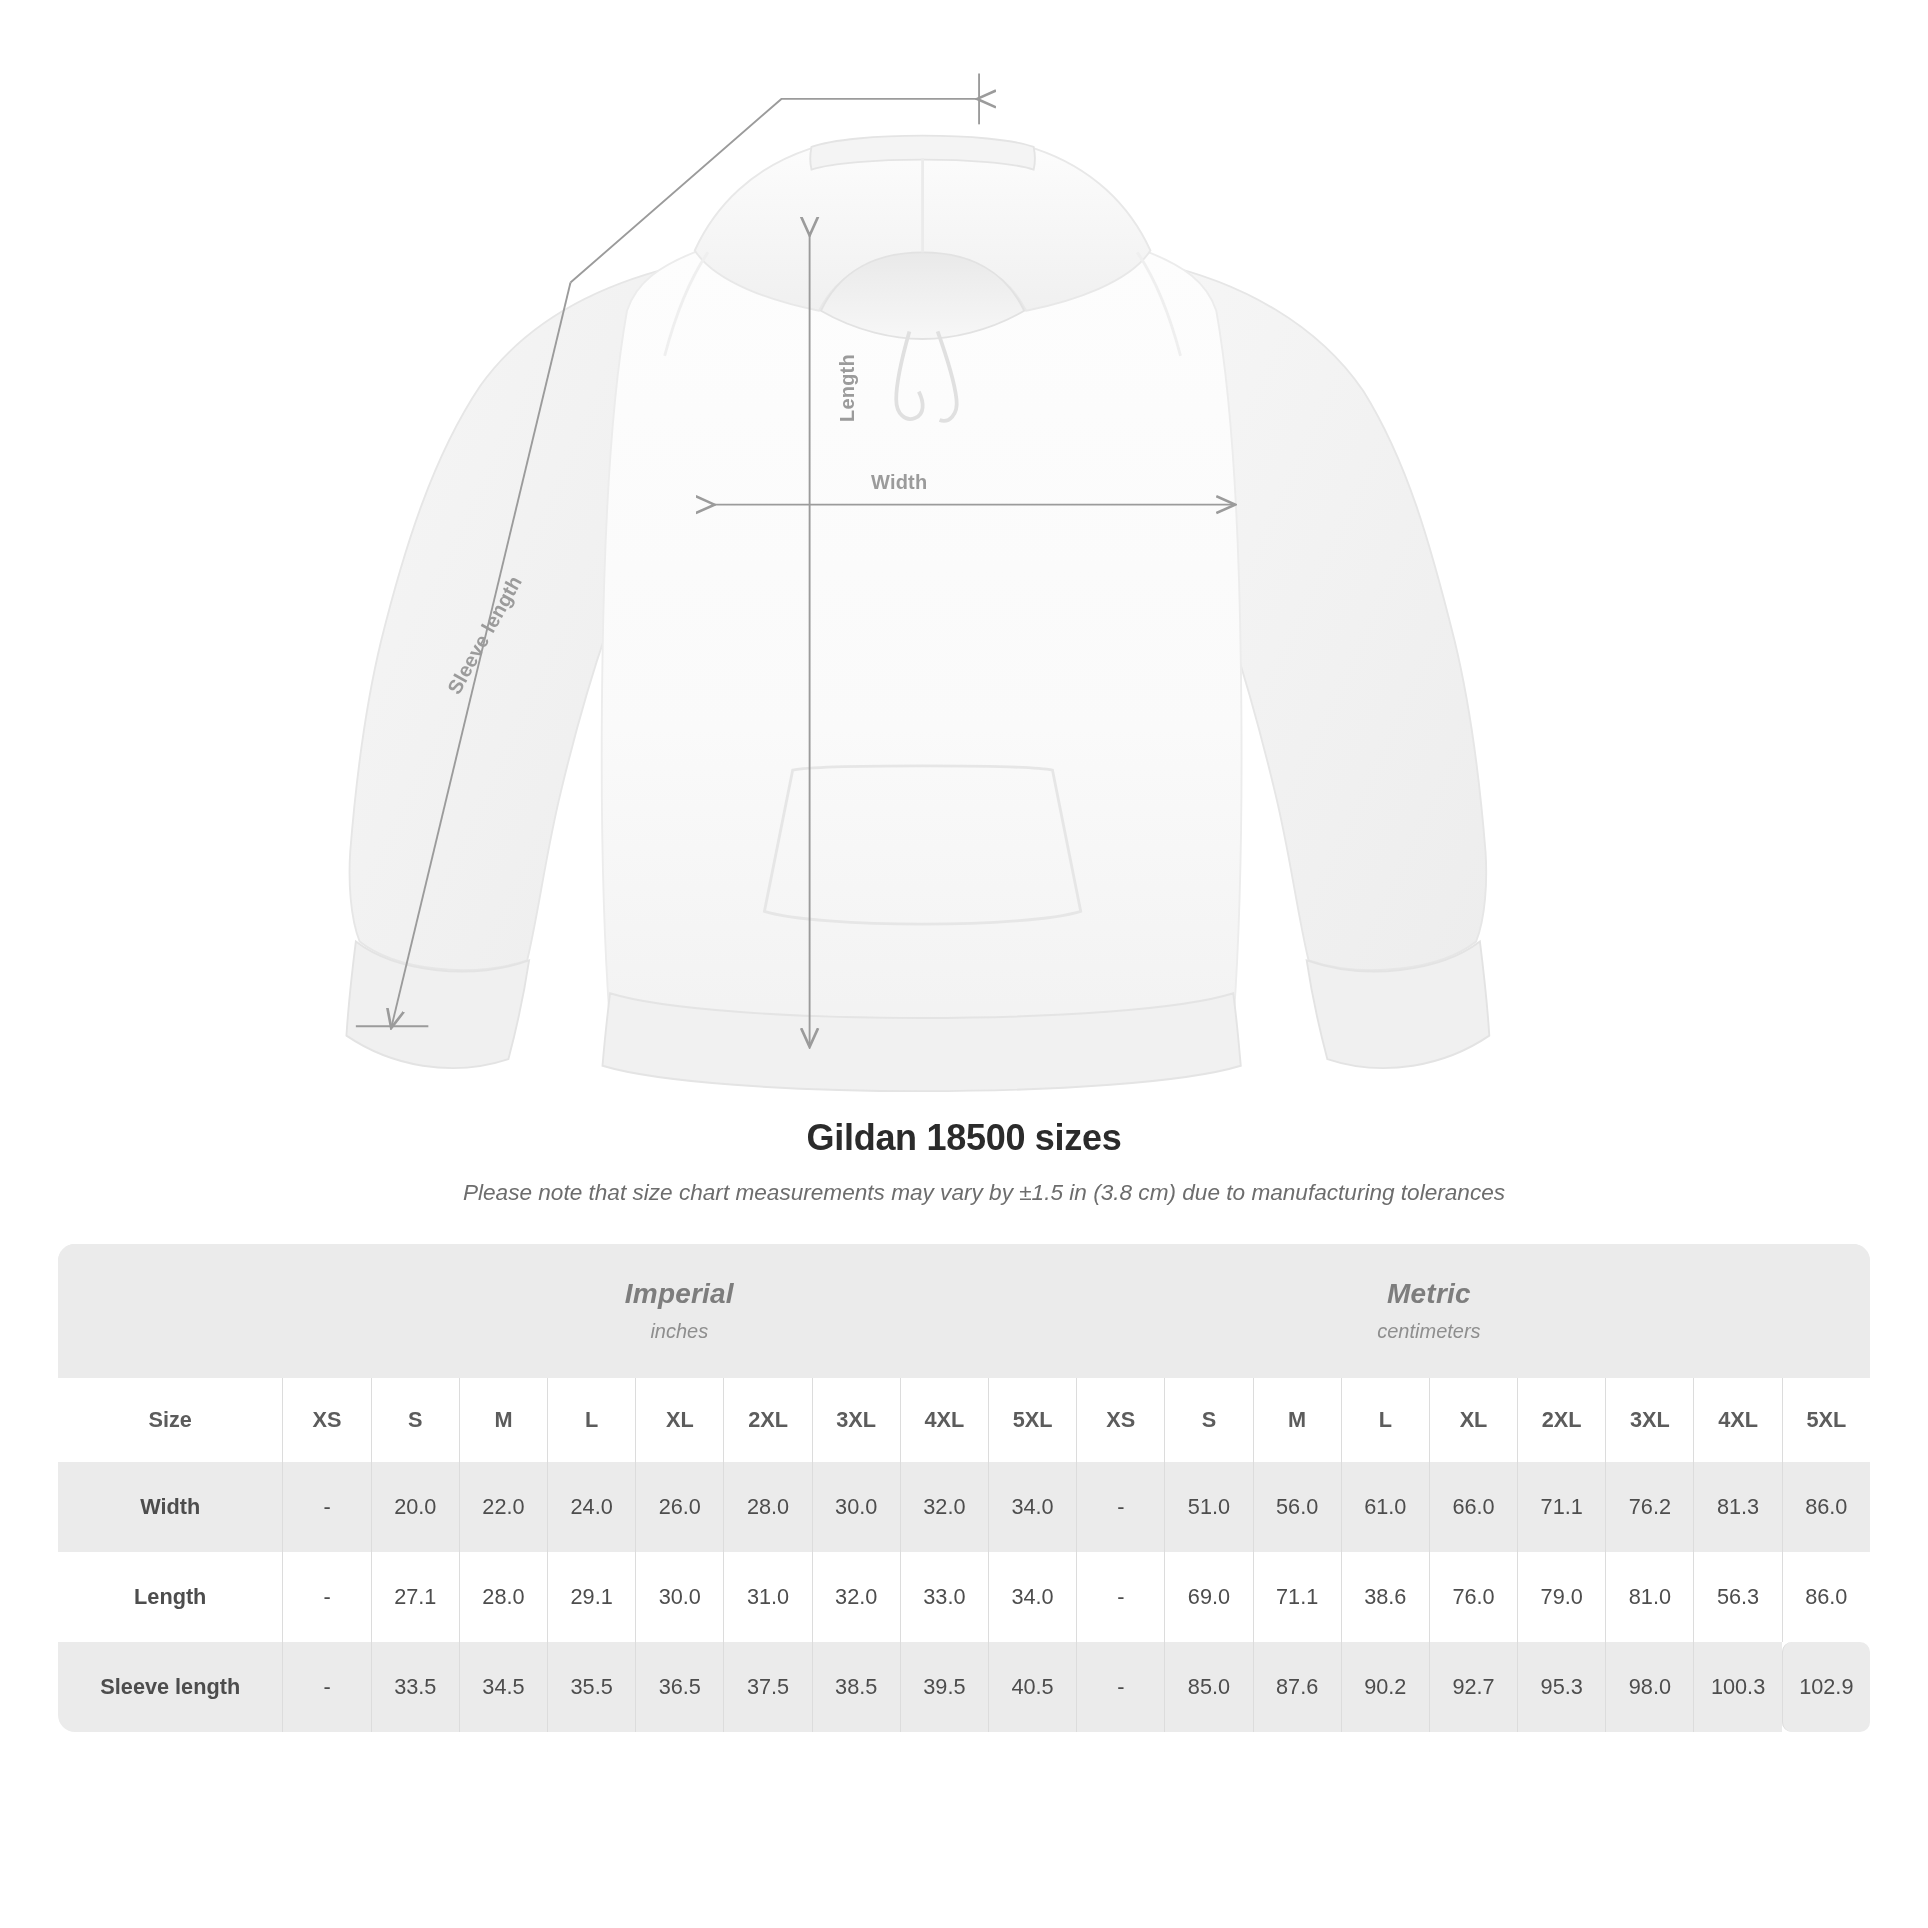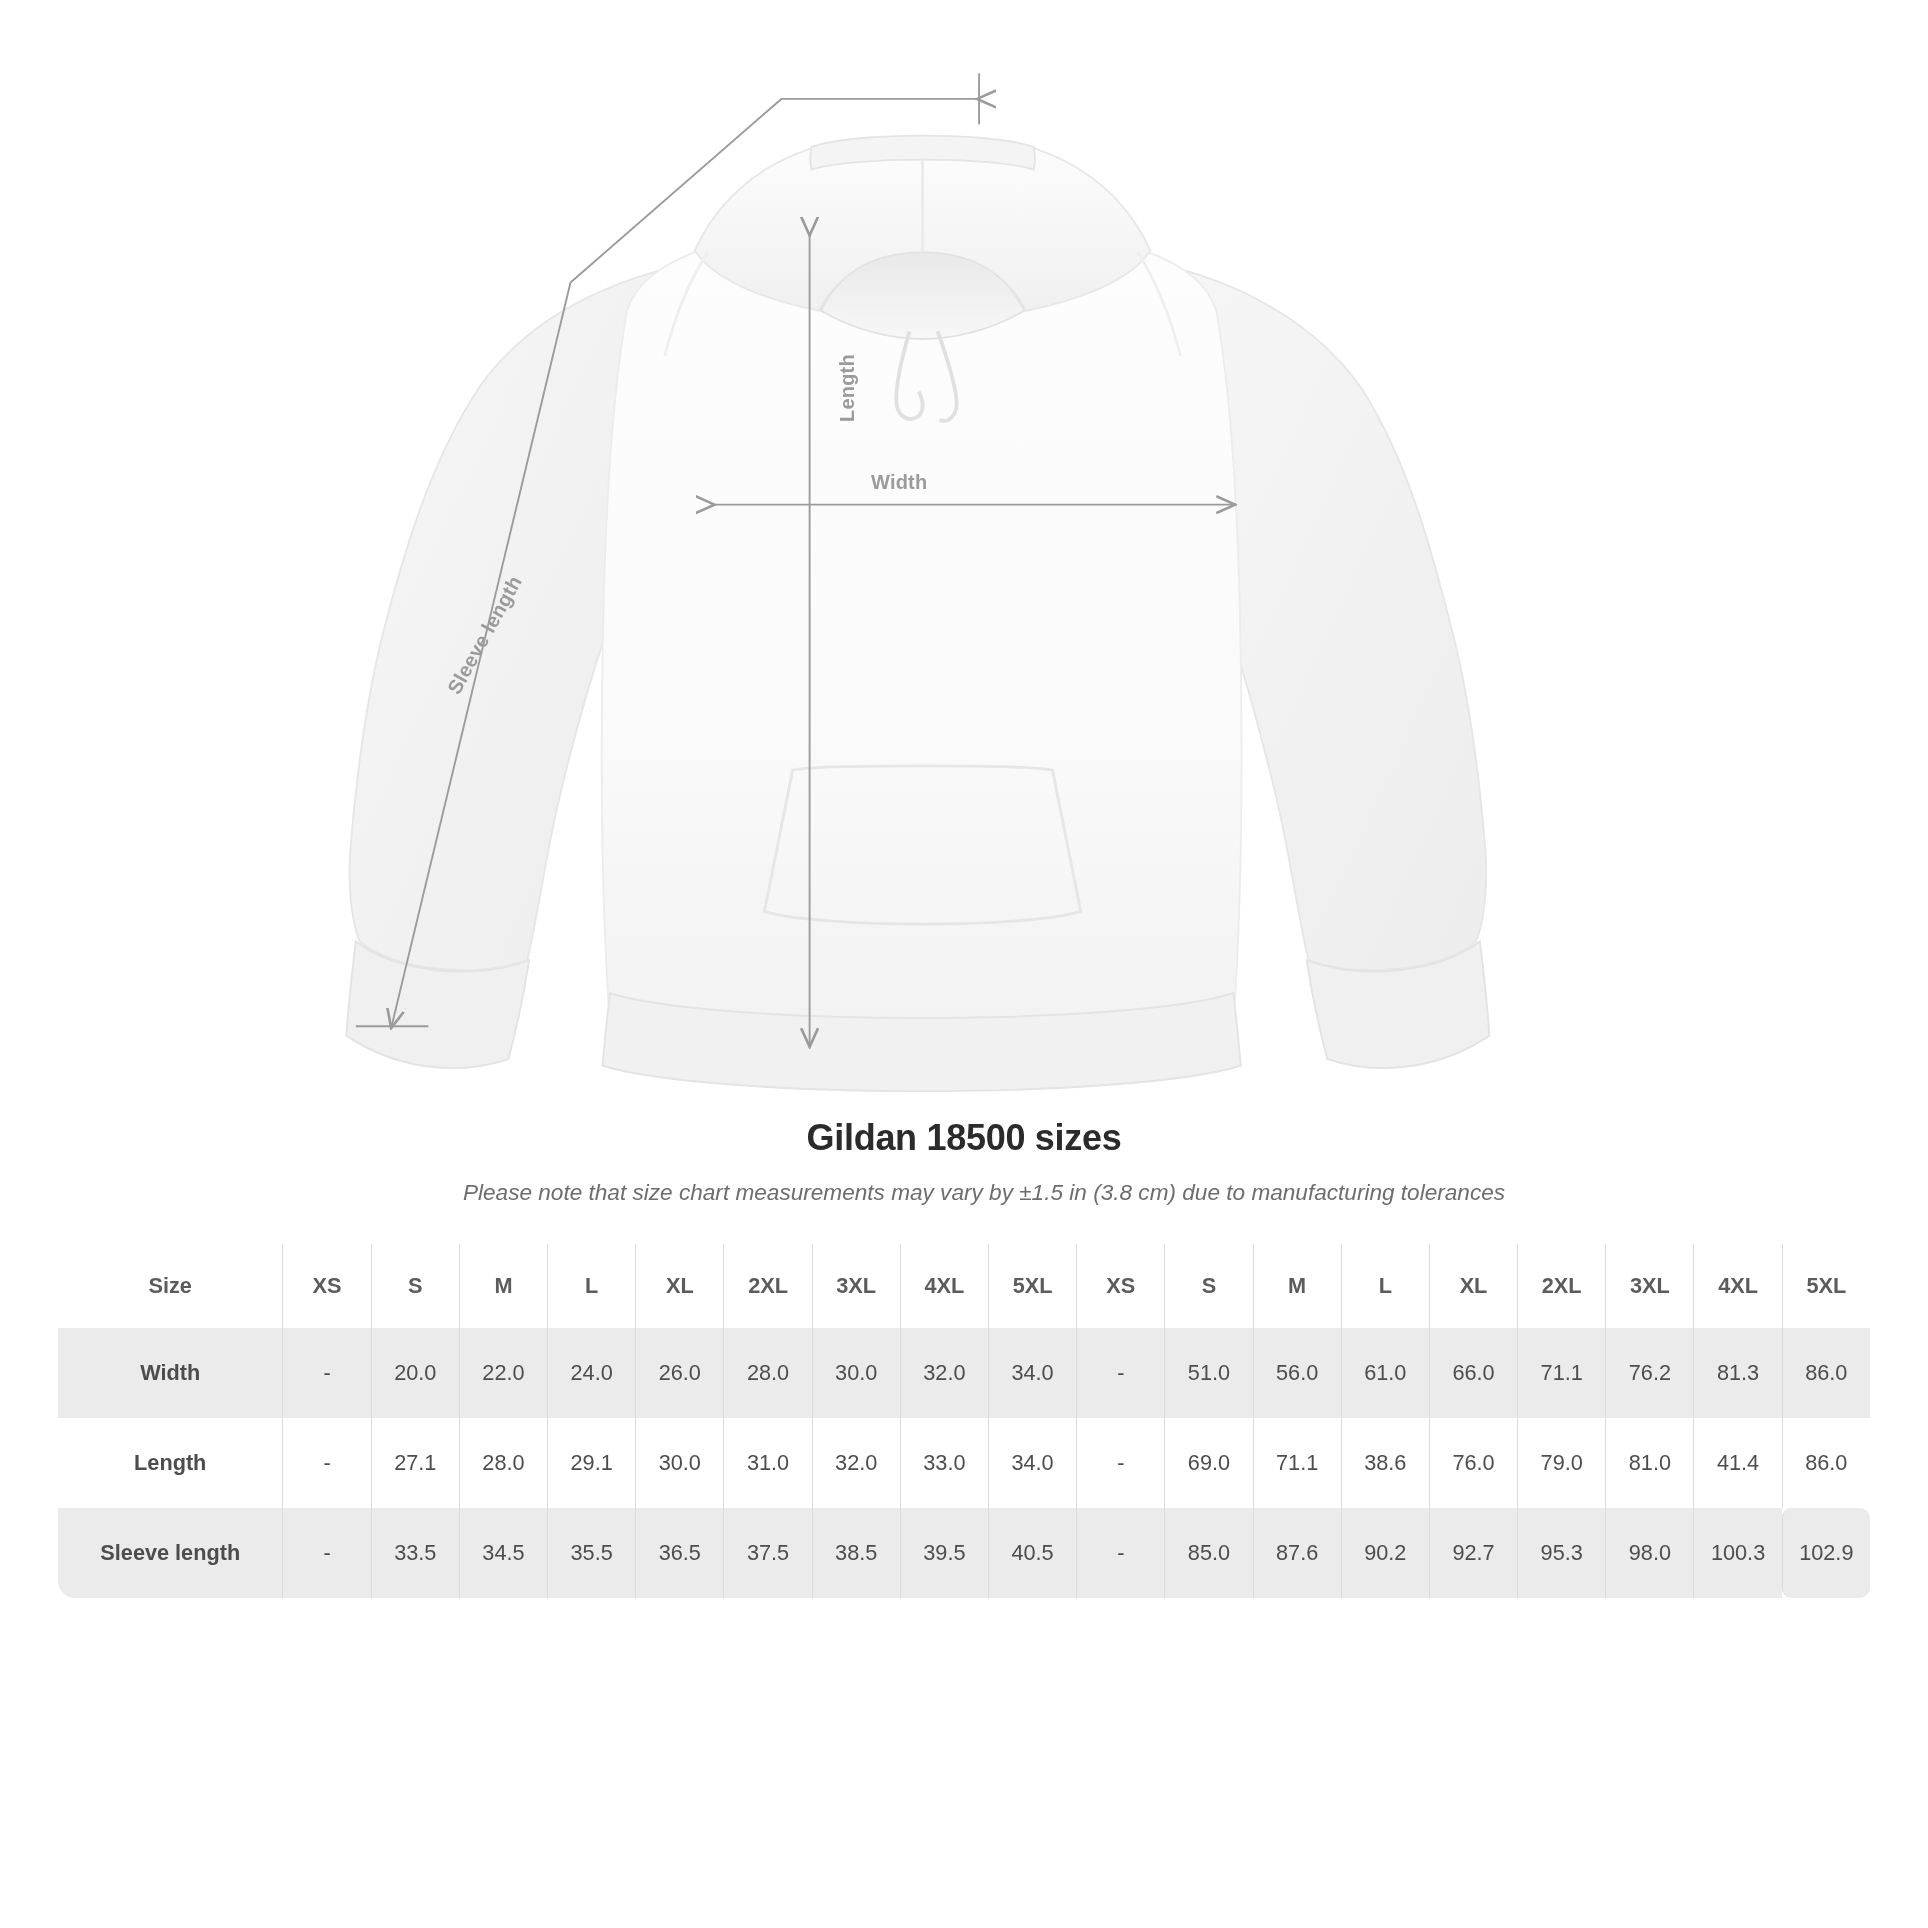--- a/index.html
+++ b/index.html
@@ -254,20 +254,32 @@
   </div>
 
   <div class="table-wrap">
     <table class="size-table">
       <colgroup>
         <col style="width:224px">
         <col span="18" style="width:88px">
       </colgroup>
       <tbody>
 
+        <tr class="unit-head">
+          <td class="corner-left"></td>
+          <td colspan="9">
+            <div class="unit-name">Imperial</div>
+            <div class="unit-sub">inches</div>
+          </td>
+          <td colspan="8">
+            <div class="unit-name">Metric</div>
+            <div class="unit-sub">centimeters</div>
+          </td>
+          <td class="corner-right"></td>
+        </tr>
 
         <tr class="row-size">
           <td class="rowlabel">Size</td>
           <td class="vline">XS</td>
           <td class="vline">S</td>
           <td class="vline">M</td>
           <td class="vline">L</td>
           <td class="vline">XL</td>
           <td class="vline">2XL</td>
           <td class="vline">3XL</td>
@@ -317,21 +329,21 @@
           <td class="cellval vline">32.0</td>
           <td class="cellval vline">33.0</td>
           <td class="cellval vline">34.0</td>
           <td class="cellval vline">-</td>
           <td class="cellval vline">69.0</td>
           <td class="cellval vline">71.1</td>
           <td class="cellval vline">38.6</td>
           <td class="cellval vline">76.0</td>
           <td class="cellval vline">79.0</td>
           <td class="cellval vline">81.0</td>
-          <td class="cellval vline">41.4</td>
+          <td class="cellval vline">56.3</td>
           <td class="cellval vline">86.0</td>
         </tr>
 
         <tr class="row-shade">
           <td class="rowlabel bottom-left">Sleeve length</td>
           <td class="cellval vline">-</td>
           <td class="cellval vline">33.5</td>
           <td class="cellval vline">34.5</td>
           <td class="cellval vline">35.5</td>
           <td class="cellval vline">36.5</td>

